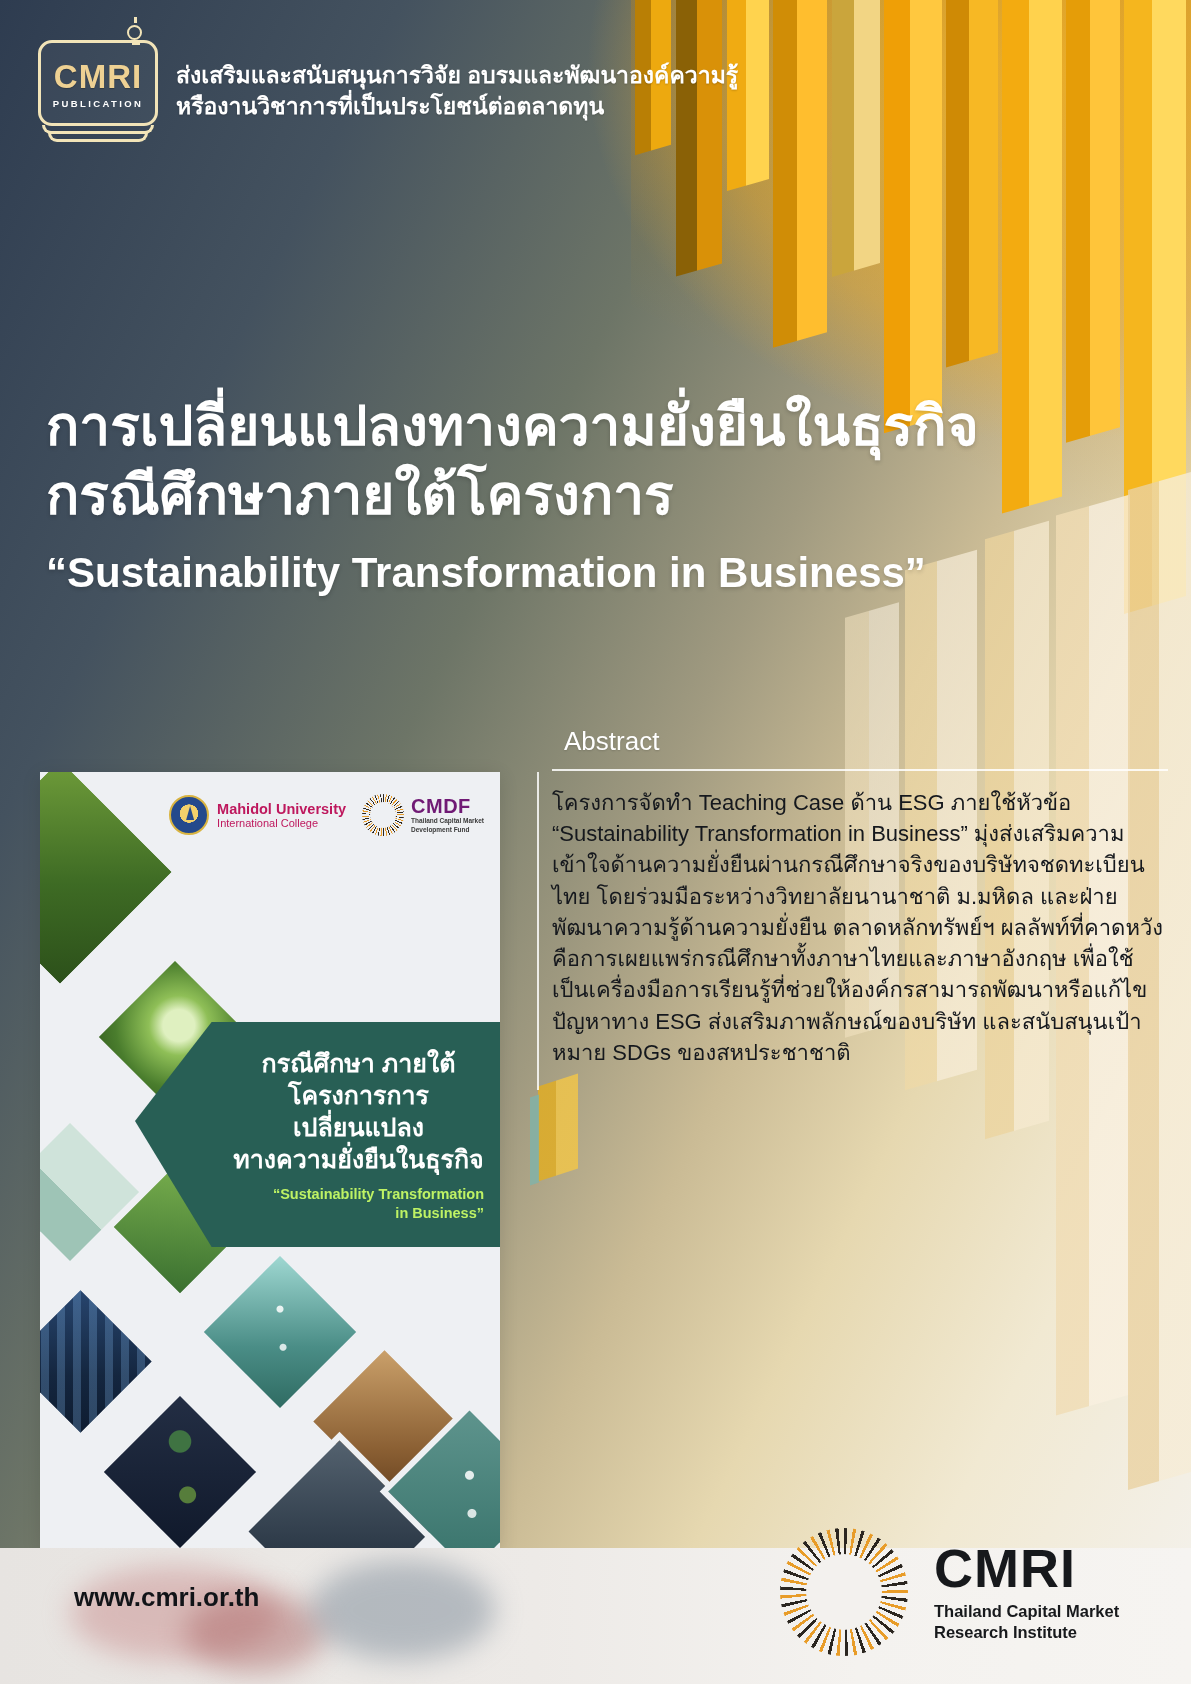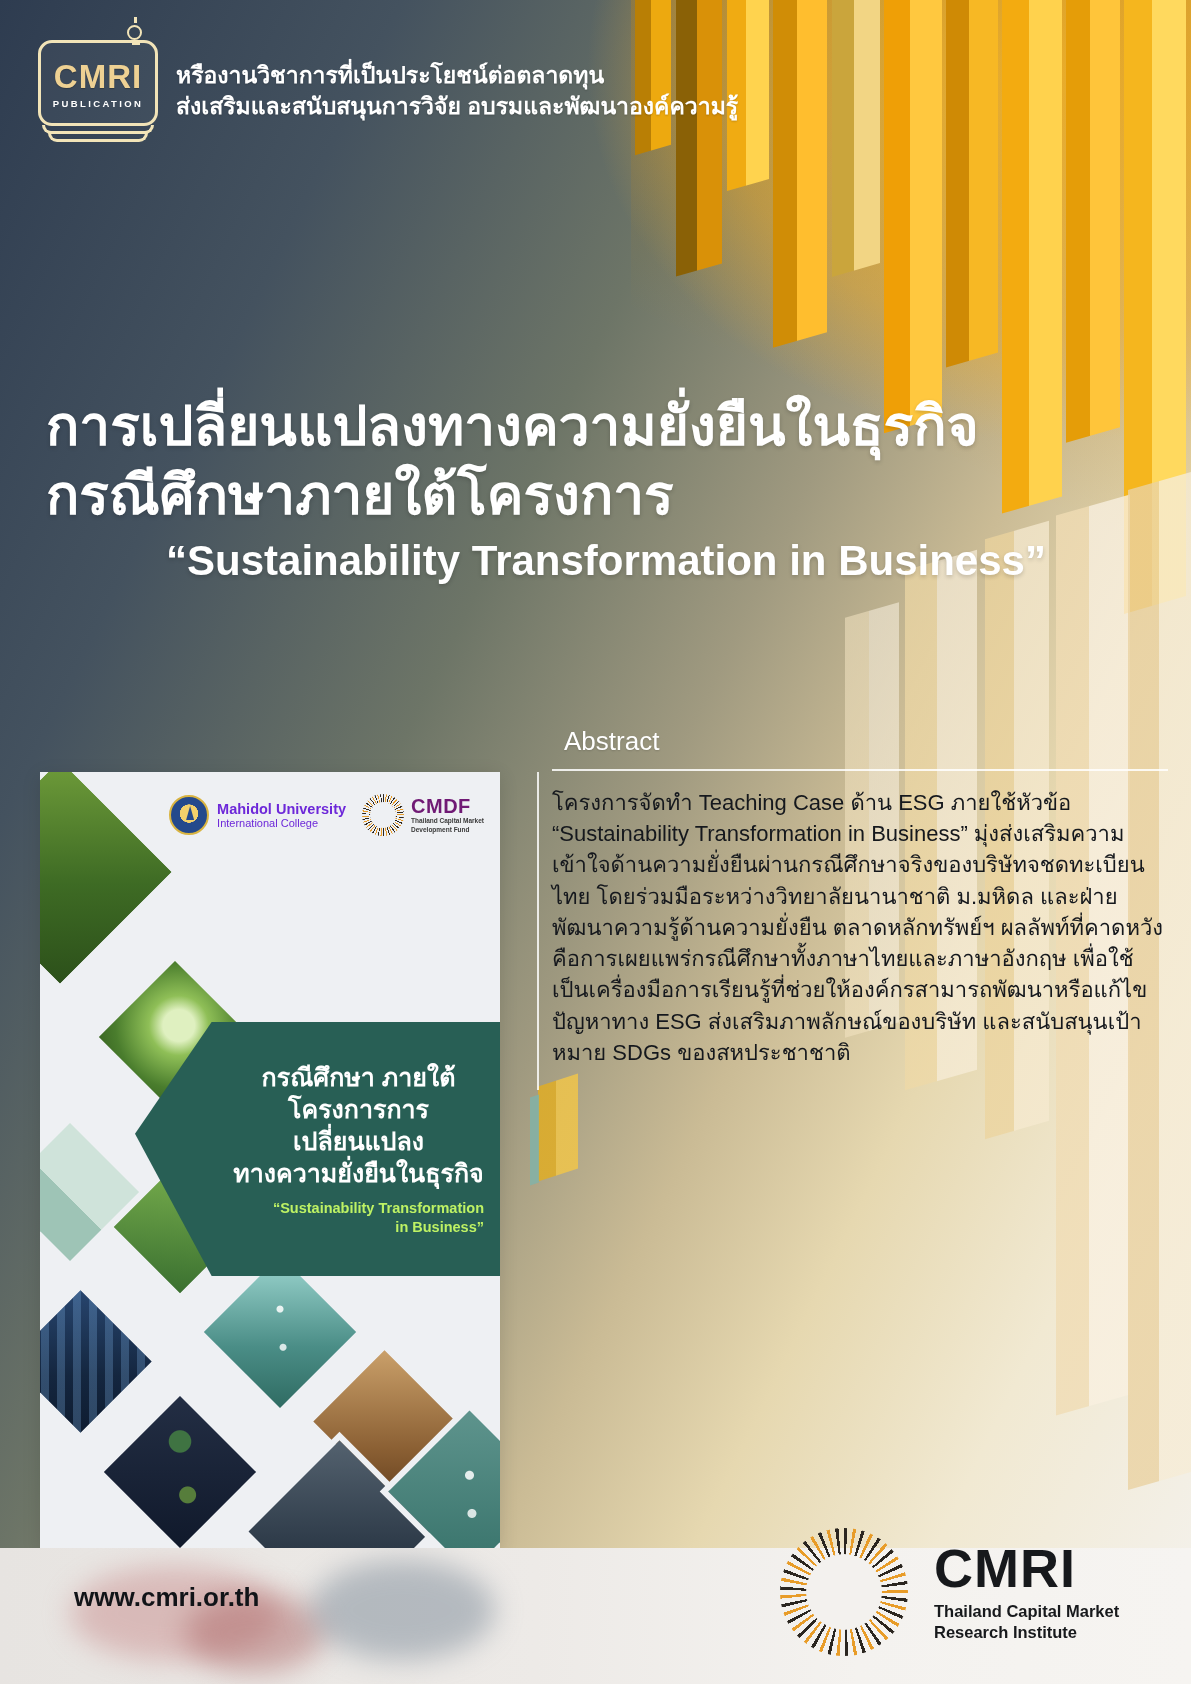--- a/index.html
+++ b/index.html
@@ -37,51 +37,51 @@
   .page { height:9px; border:3px solid #f2e4b8; border-top:none; border-radius:0 0 12px 12px; margin:-1px 4px 0; }
   .page.p2 { margin:-1px 10px 0; }
   .bulb { position:absolute; top:-15px; right:16px; width:15px; height:15px; border:2.5px solid #f2e4b8; border-radius:50%; }
   .bulb::before { content:''; position:absolute; top:-10px; left:5px; width:2.5px; height:6px; background:#f2e4b8; }
   .bulb::after  { content:''; position:absolute; bottom:-7px; left:3px; width:8px; height:3px; background:#f2e4b8; }
   .tagline { color:#fff; font-size:23px; font-weight:700; line-height:1.35; text-shadow:0 1px 2px rgba(0,0,0,.2); }
 
   
   .title-block { position:absolute; left:46px; top:392px; width:1120px; z-index:3; }
   .title-th { font-size:55px; font-weight:800; color:#ffffff; line-height:1.26; text-shadow:0 2px 4px rgba(0,0,0,.18); }
-  .title-en { font-size:42px; font-weight:800; color:#ffffff; margin-top:6px; text-shadow:0 2px 4px rgba(0,0,0,.18);text-align:center; }
+  .title-en { font-size:42px; font-weight:800; color:#ffffff; margin-top:18px; text-shadow:0 2px 4px rgba(0,0,0,.18); }
   .org-row { display:flex; align-items:center; margin-top:34px; }
   .arrow { width:0; height:0; border-top:20px solid transparent; border-bottom:20px solid transparent;
     border-left:42px solid #f7a51f; margin-left:4px; }
   .org-text { font-size:30px; font-weight:700; color:#ffffff; margin-left:28px; text-shadow:0 1px 2px rgba(0,0,0,.2); }
 
   
   .cover { position:absolute; left:40px; top:772px; width:460px; height:778px; background:#eef0f3;
     overflow:hidden; z-index:3; box-shadow:0 4px 18px rgba(0,0,0,.12); }
   .cover-logos { position:absolute; top:22px; right:16px; display:flex; align-items:center; gap:16px; z-index:5; }
   .mahidol { display:flex; align-items:center; gap:8px; }
   .seal { width:40px; height:40px; border-radius:50%; border:2px solid #d9b441;
     background:radial-gradient(circle at 50% 46%, #f3d06b 0 34%, #24498c 35% 100%); position:relative; }
   .seal::after { content:''; position:absolute; left:15px; top:9px; width:8px; height:14px;
     background:#24498c; clip-path:polygon(50% 0,100% 100%,0 100%); }
-  .mahidol-text { color:#6d28d9; line-height:1.12; }
+  .mahidol-text { color:#be185d; line-height:1.12; }
   .mahidol-l1 { font-size:14.5px; font-weight:700; }
   .mahidol-l2 { font-size:11px; font-weight:400; }
   .cmdf { display:flex; align-items:center; gap:7px; }
   .burst { position:relative; border-radius:50%;
     background:repeating-conic-gradient(#2b2620 0deg 3deg, transparent 3deg 8deg, #e89c28 8deg 11deg, transparent 11deg 16deg); }
   .burst .hole { position:absolute; border-radius:50%; }
   .burst-sm { width:42px; height:42px; }
   .burst-sm .hole { left:8px; top:8px; width:26px; height:26px; background:#eef0f3; }
   .cmdf-text { line-height:1.05; }
   .cmdf-name { font-size:20px; font-weight:700; color:#701a75; letter-spacing:.5px; }
   .cmdf-tiny { font-size:6.5px; font-weight:700; color:#3a3a3a; line-height:1.25; }
 
   .dia { position:absolute; transform:rotate(45deg); border:6px solid #eef0f3; }
 
-  .banner { position:absolute; left:95px; top:250px; right:0; height:254px; background:#285f55; z-index:4;
+  .banner { position:absolute; left:95px; top:250px; right:0; height:225px; background:#285f55; z-index:4;
     clip-path:polygon(0 44%, 21% 0, 100% 0, 100% 100%, 21% 100%);
     display:flex; flex-direction:column; justify-content:center; padding:12px 16px 12px 98px; }
   .banner-th { font-size:25px; font-weight:800; color:#fff; text-align:center; line-height:1.28; }
   .banner-en { font-size:14.5px; font-weight:600; color:#bef264; text-align:right; line-height:1.3; margin-top:10px; }
 
   
   .abstract { position:absolute; left:552px; top:726px; width:616px; z-index:3; }
   .abstract-head { font-size:26px; font-weight:400; color:#ffffff; margin:0 0 12px 12px; text-shadow:0 1px 2px rgba(0,0,0,.15); }
   .abstract-line { border:none; border-top:2px solid rgba(255,255,255,.85); margin:0 0 16px 0; }
   .abstract-body { font-size:22px; color:#15181d; line-height:1.42; margin:0; }
@@ -130,22 +130,22 @@
     <div class="book-wrap">
       <div class="bulb"></div>
       <div class="book">
         <div class="pub-brand">CMRI</div>
         <div class="pub-sub">PUBLICATION</div>
       </div>
       <div class="page"></div>
       <div class="page p2"></div>
     </div>
     <div class="tagline">
+      <div>ส่งเสริมและสนับสนุนการวิจัย อบรมและพัฒนาองค์ความรู้</div>
       <div>หรืองานวิชาการที่เป็นประโยชน์ต่อตลาดทุน</div>
-      <div>ส่งเสริมและสนับสนุนการวิจัย อบรมและพัฒนาองค์ความรู้</div>
     </div>
   </div>
 
   <div class="title-block">
     <div class="title-th">
       <div>การเปลี่ยนแปลงทางความยั่งยืนในธุรกิจ</div>
       <div>กรณีศึกษาภายใต้โครงการ</div>
     </div>
     <div class="title-en">“Sustainability Transformation in Business”</div>
   </div>

